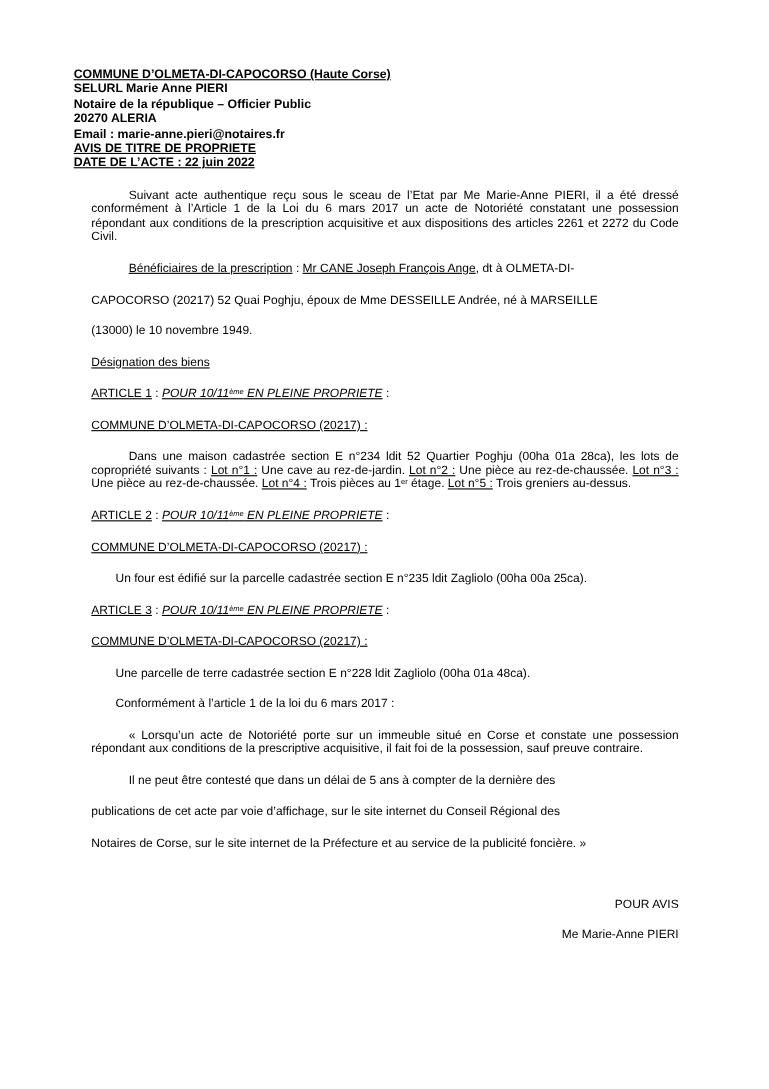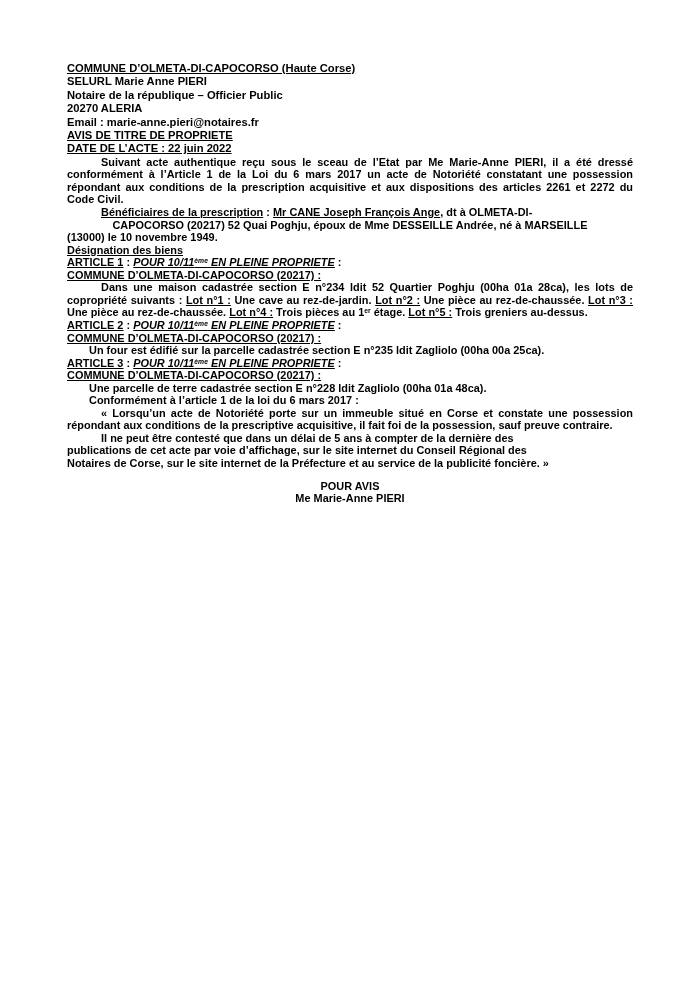--- a/index.html
+++ b/index.html
@@ -25,31 +25,31 @@
     overflow: hidden;
   }
   .doc {
     position: absolute;
     left: 67px;
     top: 62px;
     width: 566px;
   }
   
   .doc p, .doc div.line {
-    margin: 0;
+    margin: 16px;
     padding: 0;
-    font-weight: bold;
+    font-weight: normal;
     font-size: 10.9px;
     line-height: 12.55px;
     letter-spacing: 0.02px;
   }
   .ctr { text-align: left; }
   .just { text-align: justify; text-justify: inter-word; }
   .left { text-align: left; }
-  .right { text-align: center; }
+  .right { text-align: right; }
   .u { text-decoration: underline; text-underline-offset: 1px; }
   .it { font-style: italic; }
   .ind { text-indent: 34px; }
   .ind-sm { text-indent: 22px; }
   .hdr-ctr {
     text-align: left;
     font-weight: bold;
     font-size: 11.2px;
     line-height: 13.4px;
   }
@@ -59,21 +59,20 @@
     line-height: 0;
   }
   .push-art {
     padding-left: 60px;
   }
   .push-commune {
     padding-left: 140px;
   }
   .push-benef2 {
     padding-left: 34px;
-    text-align: center;
   }
   .sig {
     padding-right: 14px;
   }
   .sig-name {
     padding-right: 14px;
     letter-spacing: 0.3px;
   }
   .sp2 { height: 2px; }
 </style>

